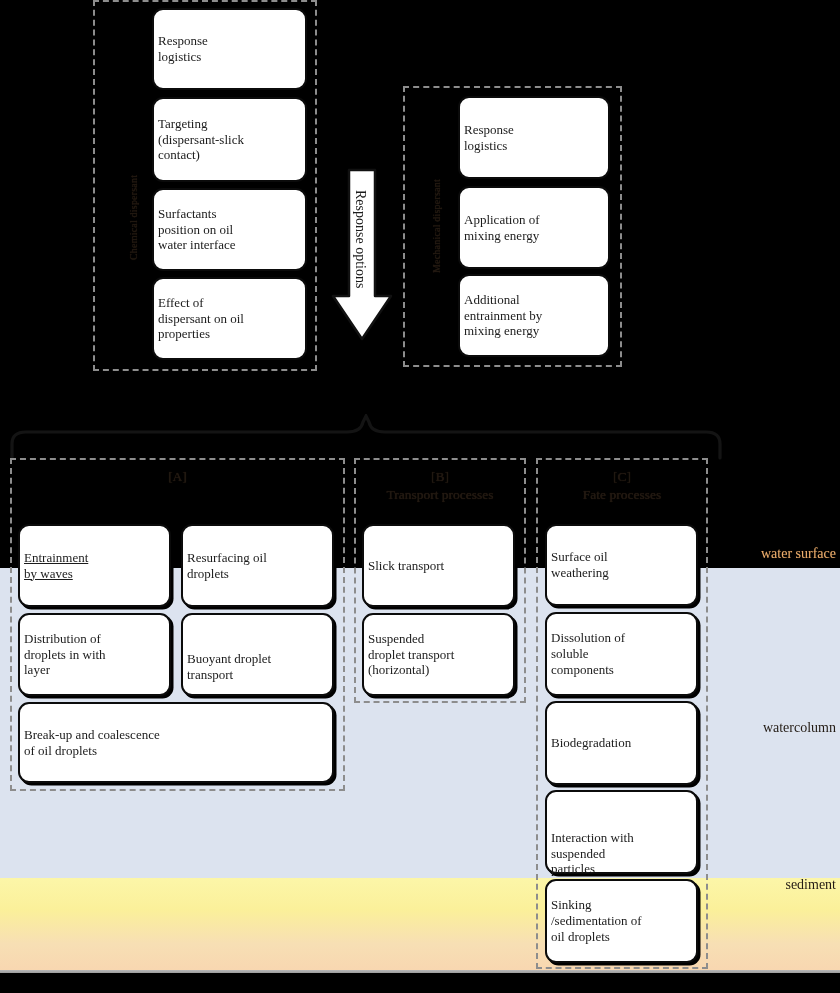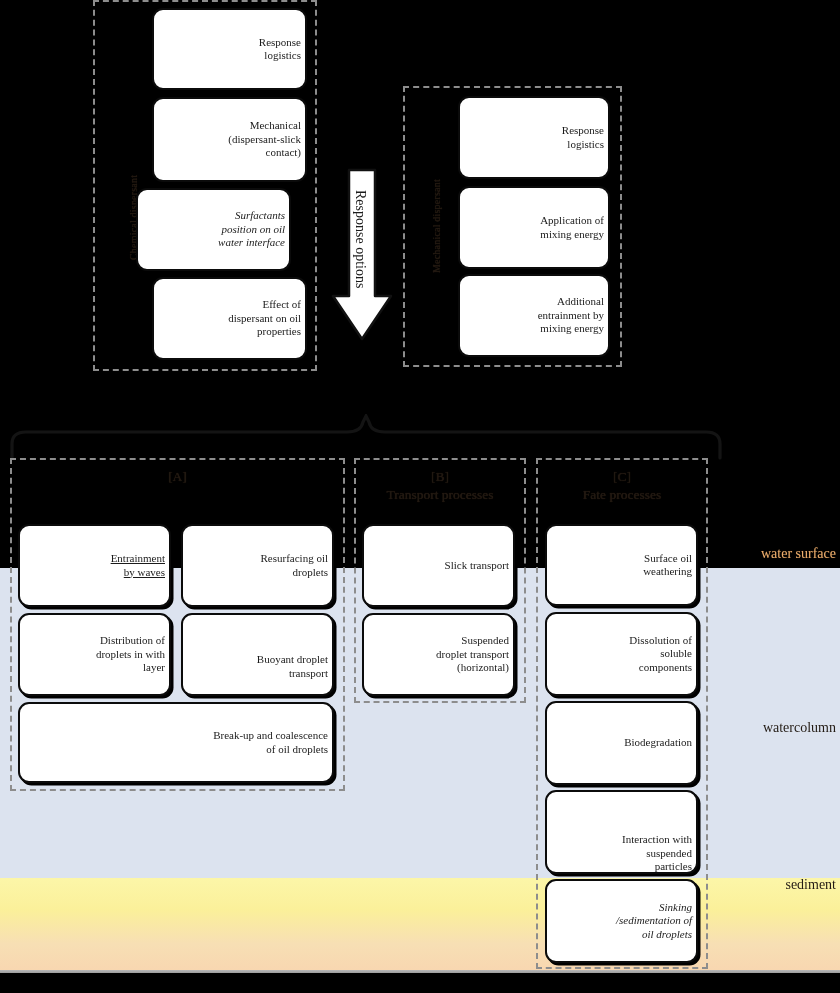--- a/index.html
+++ b/index.html
@@ -10,22 +10,22 @@
   }
 
   
   .node{
     position:absolute;
     background:#fff;
     border:2.2px solid #0b0b0b;
     border-radius:11px;
     box-shadow:2.5px 2.5px 0 #000;
     display:flex;align-items:center;justify-content:center;
-    text-align:right;
-    font-size:11px;line-height:1.22;
+    text-align:left;
+    font-size:13px;line-height:1.22;
     color:#1b1b1b;
     padding:2px 4px;
     box-sizing:border-box;
   }
   .node span{display:block;width:100%;}
 
   
   .panel{
     position:absolute;
     border:2px dashed #8d8d8d;
@@ -103,25 +103,25 @@
 <div class="layer-label" style="right:4px;top:877px;">sediment</div>
 
 <div class="panel" style="left:93px;top:0px;width:224px;height:371px;"></div>
 <div class="vlabel" style="left:128px;top:110px;height:150px;">Chemical dispersant</div>
 
 <div class="node" style="left:152px;top:8px;width:155px;height:82px;">
   <span style="white-space:pre-line;">Response
 logistics</span>
 </div>
 <div class="node" style="left:152px;top:97px;width:155px;height:85px;">
-  <span style="white-space:pre-line;">Mechanical
+  <span style="white-space:pre-line;">Targeting
 (dispersant-slick
 contact)</span>
 </div>
-<div class="node" style="left:136px;top:188px;width:155px;height:83px;font-style:italic;">
+<div class="node" style="left:152px;top:188px;width:155px;height:83px;">
   <span style="white-space:pre-line;">Surfactants
 position on oil
 water interface</span>
 </div>
 <div class="node" style="left:152px;top:277px;width:155px;height:83px;font-family:Liberation Serif, serif;">
   <span style="white-space:pre-line;">Effect of
 dispersant on oil
 properties</span>
 </div>
 
@@ -214,17 +214,17 @@
 components</span>
 </div>
 <div class="node" style="left:545px;top:701px;width:153px;height:84px;">
   <span style="white-space:pre-line;">Biodegradation</span>
 </div>
 <div class="node" style="left:545px;top:790px;width:153px;height:84px;">
   <span style="white-space:pre-line;margin-top:43px;">Interaction with
 suspended
 particles</span>
 </div>
-<div class="node" style="left:545px;top:879px;width:153px;height:84px;font-style:italic;">
+<div class="node" style="left:545px;top:879px;width:153px;height:84px;">
   <span style="white-space:pre-line;">Sinking
 /sedimentation of
 oil droplets</span>
 </div>
 
 </body></html>

